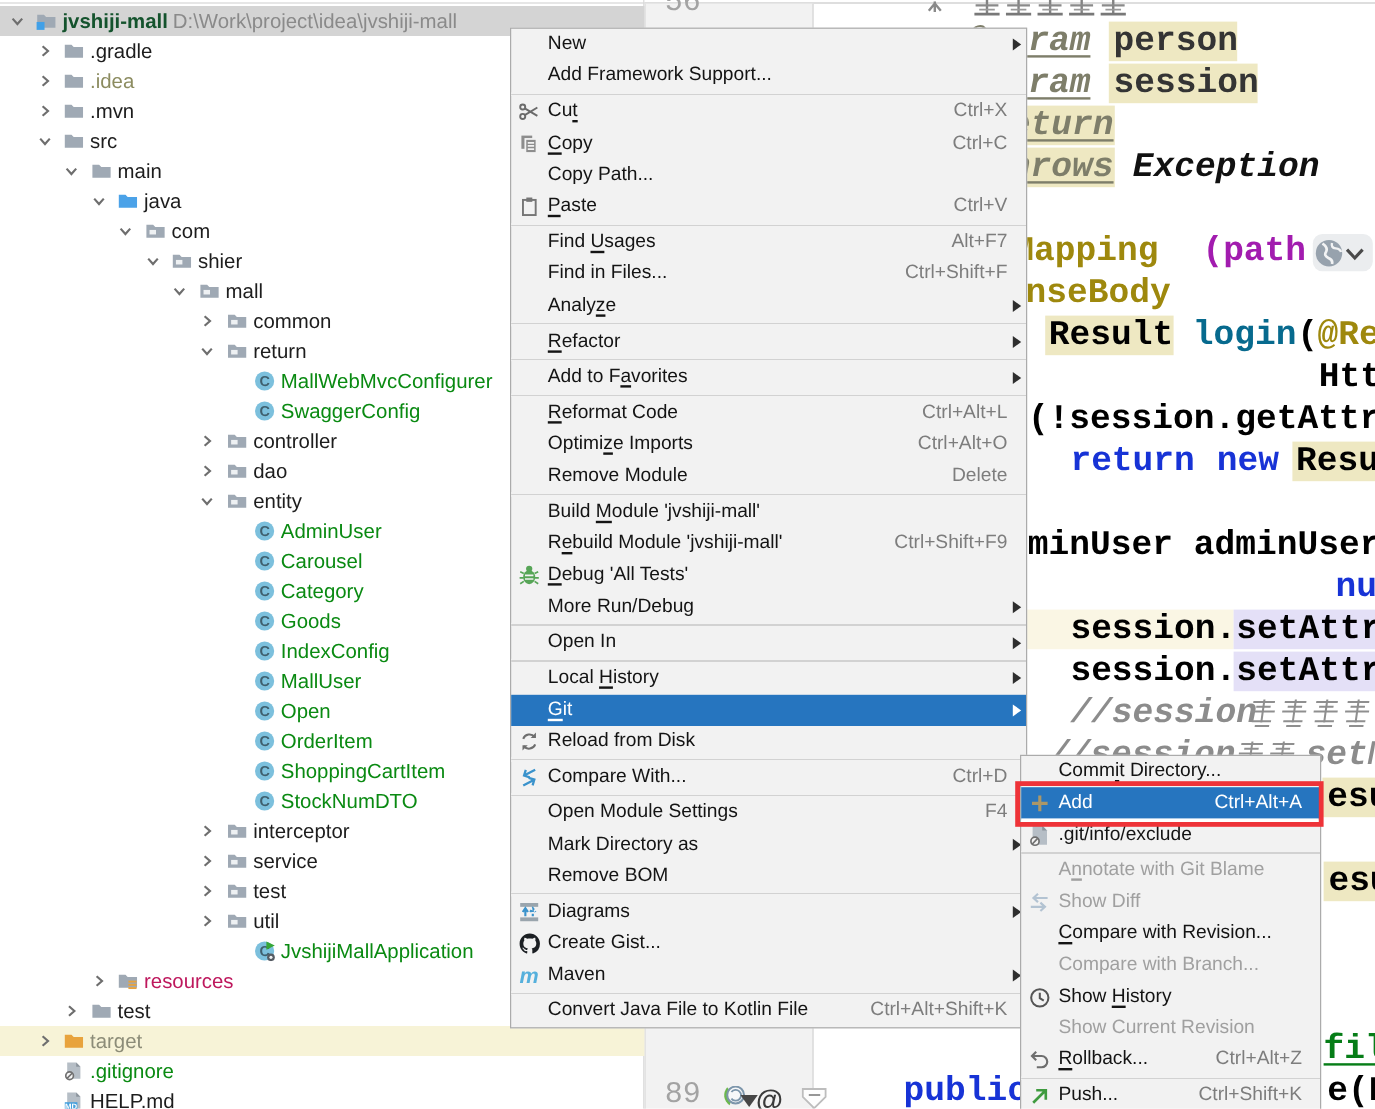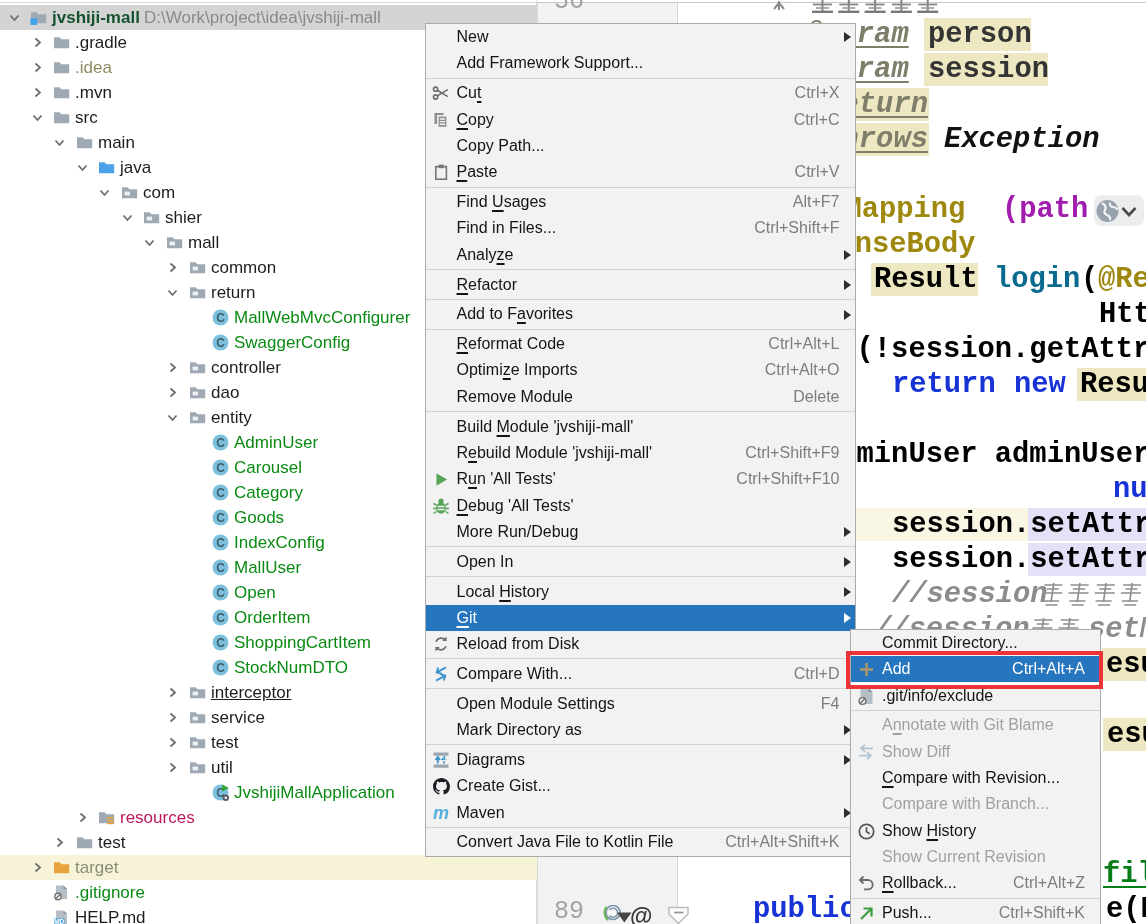--- a/index.html
+++ b/index.html
@@ -372,21 +372,21 @@
       <span class="tl" style="left:234px;color:#0a8a12;">StockNumDTO</span>
     </div>
 <div class="trow" style="top:680px;">
       <svg style="position:absolute;left:166px;top:6px" width="13" height="13">
         <path d="M4.5 2.5 L9 6.5 L4.5 10.5" stroke="#6e6e6e" stroke-width="1.8" fill="none"></path>
       </svg>
       <svg style="position:absolute;left:189px;top:4px" width="18" height="17">
         <path d="M1 14.2 V3.2 h5.6 l1.8 2 H16.2 v9 z" fill="#9fa9b4"></path>
         <rect x="3.6" y="7.6" width="5.4" height="3.8" fill="#eef1f3"></rect>
       </svg>
-      <span class="tl" style="left:211px;color:#1d1d1d;text-decoration:underline;">interceptor</span>
+      <span class="tl" style="left:211px;color:#1d1d1d;">interceptor</span>
     </div>
 <div class="trow" style="top:705px;">
       <svg style="position:absolute;left:166px;top:6px" width="13" height="13">
         <path d="M4.5 2.5 L9 6.5 L4.5 10.5" stroke="#6e6e6e" stroke-width="1.8" fill="none"></path>
       </svg>
       <svg style="position:absolute;left:189px;top:4px" width="18" height="17">
         <path d="M1 14.2 V3.2 h5.6 l1.8 2 H16.2 v9 z" fill="#9fa9b4"></path>
         <rect x="3.6" y="7.6" width="5.4" height="3.8" fill="#eef1f3"></rect>
       </svg>
       <span class="tl" style="left:211px;color:#1d1d1d;">service</span>
@@ -504,23 +504,20 @@
 <div class="sep"></div>
 <div class="mi" style="">Add to F<u>a</u>vorites<span class="ar"></span></div>
 <div class="sep"></div>
 <div class="mi" style=""><u>R</u>eformat Code<span class="sc">Ctrl+Alt+L</span></div>
 <div class="mi" style="">Optimi<u>z</u>e Imports<span class="sc">Ctrl+Alt+O</span></div>
 <div class="mi" style="">Remove Module<span class="sc">Delete</span></div>
 <div class="sep"></div>
 <div class="mi" style="">Build <u>M</u>odule 'jvshiji-mall'</div>
 <div class="mi" style="">R<u>e</u>build Module 'jvshiji-mall'<span class="sc">Ctrl+Shift+F9</span></div>
 <div class="mi" style=""><svg style="position:absolute;left:6px;top:4px" width="19" height="19">
-        <path d="M4.5 3.2 L15 9.5 L4.5 15.8z" fill="#57a557"></path>
-      </svg>R<u>u</u>n 'All Tests'<span class="sc">Ctrl+Shift+F10</span></div>
-<div class="mi" style=""><svg style="position:absolute;left:6px;top:4px" width="19" height="19">
         <g fill="#57a557">
           <ellipse cx="9" cy="11" rx="5" ry="5.8"></ellipse>
           <circle cx="9" cy="4" r="2.6"></circle>
         </g>
         <g stroke="#57a557" stroke-width="1.4">
           <path d="M4.5 8 L1.5 6.5 M4.5 11.5 H1 M4.5 14.5 L1.5 16.5 M13.5 8 L16.5 6.5 M13.5 11.5 H17 M13.5 14.5 L16.5 16.5"></path>
         </g>
         <g stroke="#f2f2f2" stroke-width="1.3">
           <path d="M5.5 9.5 h7 M5.5 12.5 h7"></path>
         </g>
@@ -544,20 +541,21 @@
         <g transform="rotate(-28 9 9)">
           <g stroke="#3b93cc" stroke-width="1.9" fill="none">
             <path d="M16.5 5.5 H6.5 M9.5 2 L6 5.5 L9.5 9"></path>
             <path d="M1.5 12.5 H11.5 M8.5 9 L12 12.5 L8.5 16"></path>
           </g>
         </g>
       </svg>Compare With...<span class="sc">Ctrl+D</span></div>
 <div class="sep"></div>
 <div class="mi" style="">Open Module Settings<span class="sc">F4</span></div>
 <div class="mi" style="">Mark Directory as<span class="ar"></span></div>
+<div class="mi" style="">Remove BOM</div>
 <div class="sep"></div>
 <div class="mi" style=""><svg style="position:absolute;left:6px;top:4px" width="19" height="19">
         <rect x="1.5" y="1.5" width="15" height="3.2" fill="#9aa5ad"></rect>
         <rect x="1.5" y="13.5" width="15" height="3.2" fill="#9aa5ad"></rect>
         <path d="M5.8 12.5 V7.5 M3.6 9 L5.8 5.8 L8 9" stroke="#3b93cc" stroke-width="1.8" fill="none"></path>
         <path d="M12 12.5 V7.5 M9.8 9 L12 5.8 L14.2 9" stroke="#3b93cc" stroke-width="1.8" fill="none" stroke-dasharray="2 1.6"></path>
       </svg>Diagrams<span class="ar"></span></div>
 <div class="mi" style=""><svg style="position:absolute;left:6px;top:4px" width="19" height="19">
         <g transform="translate(1,1) scale(1.06)">
           <path fill="#1b1f23" d="M8 0C3.58 0 0 3.58 0 8c0 3.54 2.29 6.53 5.47 7.59.4.07.55-.17.55-.38 0-.19-.01-.82-.01-1.49-2.01.37-2.53-.49-2.69-.94-.09-.23-.48-.94-.82-1.13-.28-.15-.68-.52-.01-.53.63-.01 1.08.58 1.23.82.72 1.21 1.87.87 2.33.66.07-.52.28-.87.51-1.07-1.78-.2-3.64-.89-3.64-3.95 0-.87.31-1.59.82-2.15-.08-.2-.36-1.02.08-2.12 0 0 .67-.21 2.2.82.64-.18 1.32-.27 2-.27s1.36.09 2 .27c1.53-1.04 2.2-.82 2.2-.82.44 1.1.16 1.92.08 2.12.51.56.82 1.27.82 2.15 0 3.07-1.87 3.75-3.65 3.95.29.25.54.73.54 1.48 0 1.07-.01 1.93-.01 2.2 0 .21.15.46.55.38A8.01 8.01 0 0 0 16 8c0-4.42-3.58-8-8-8z"></path>

